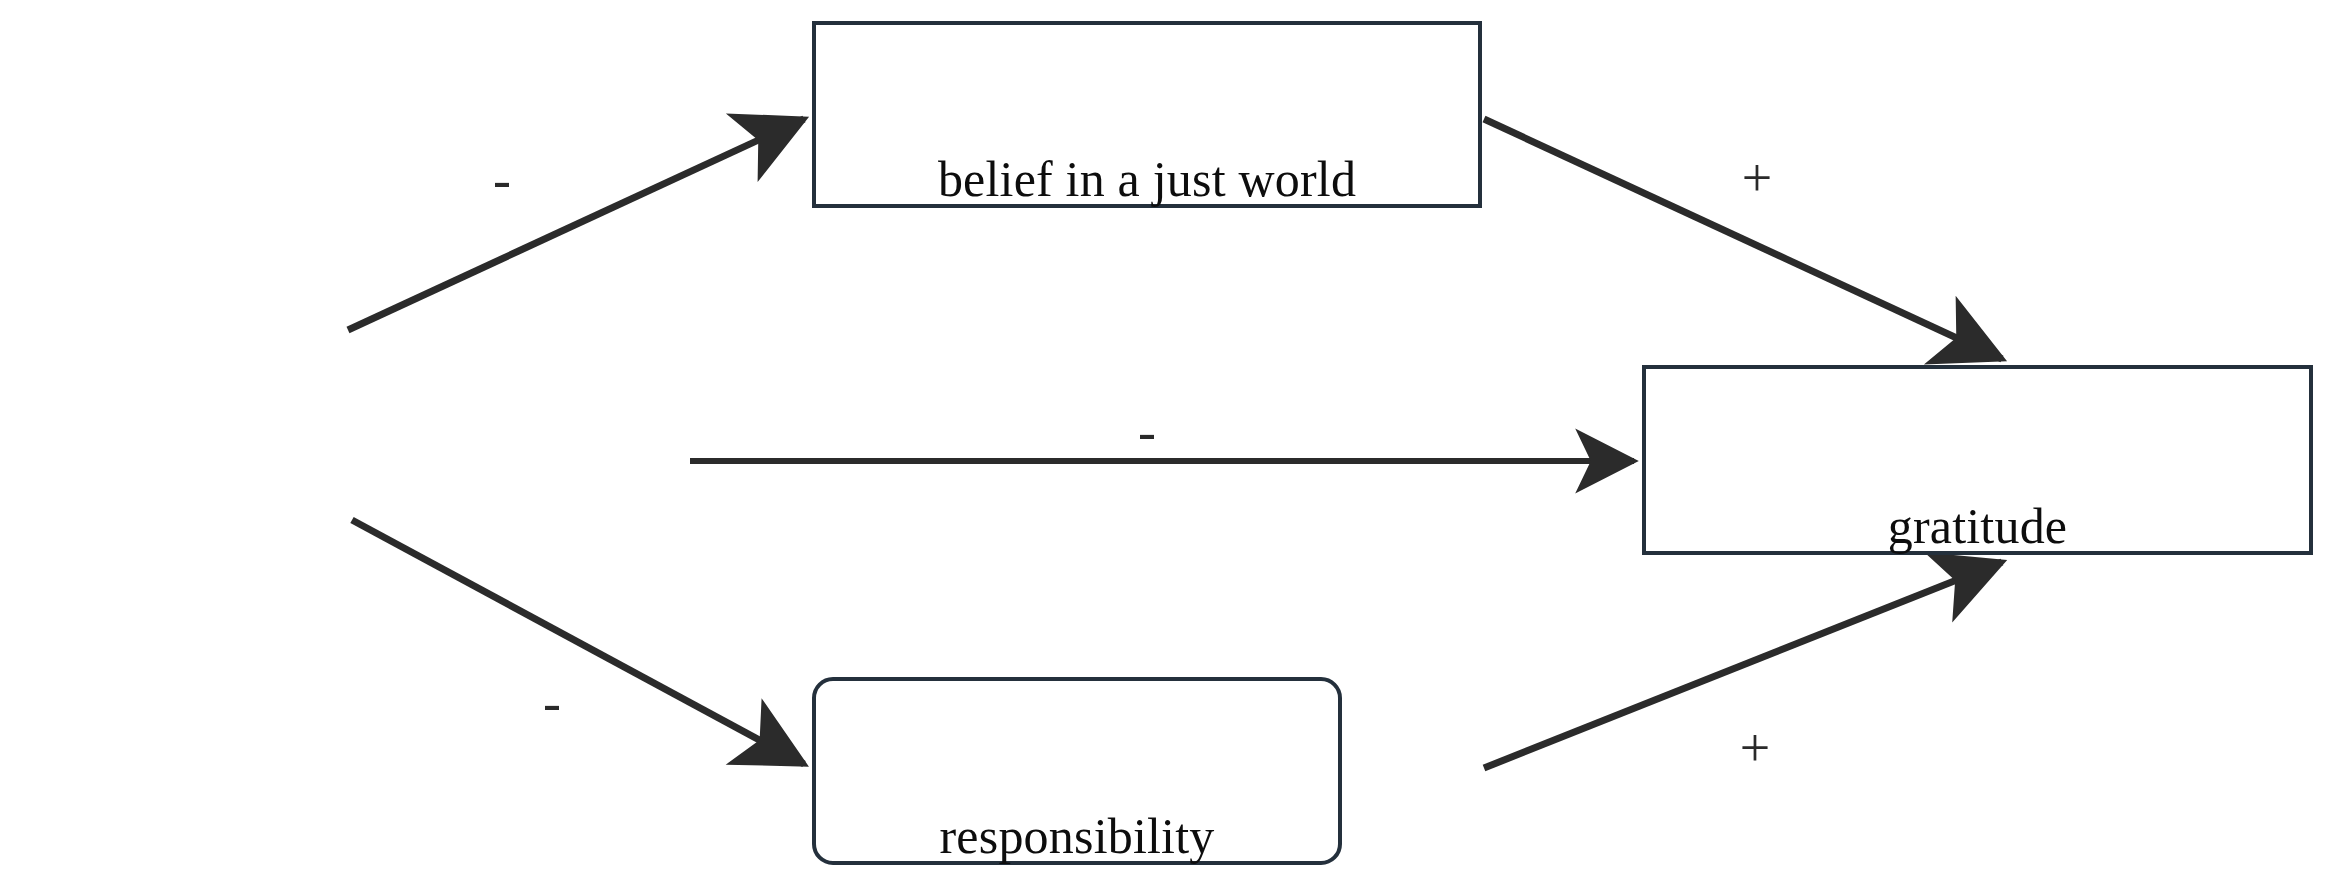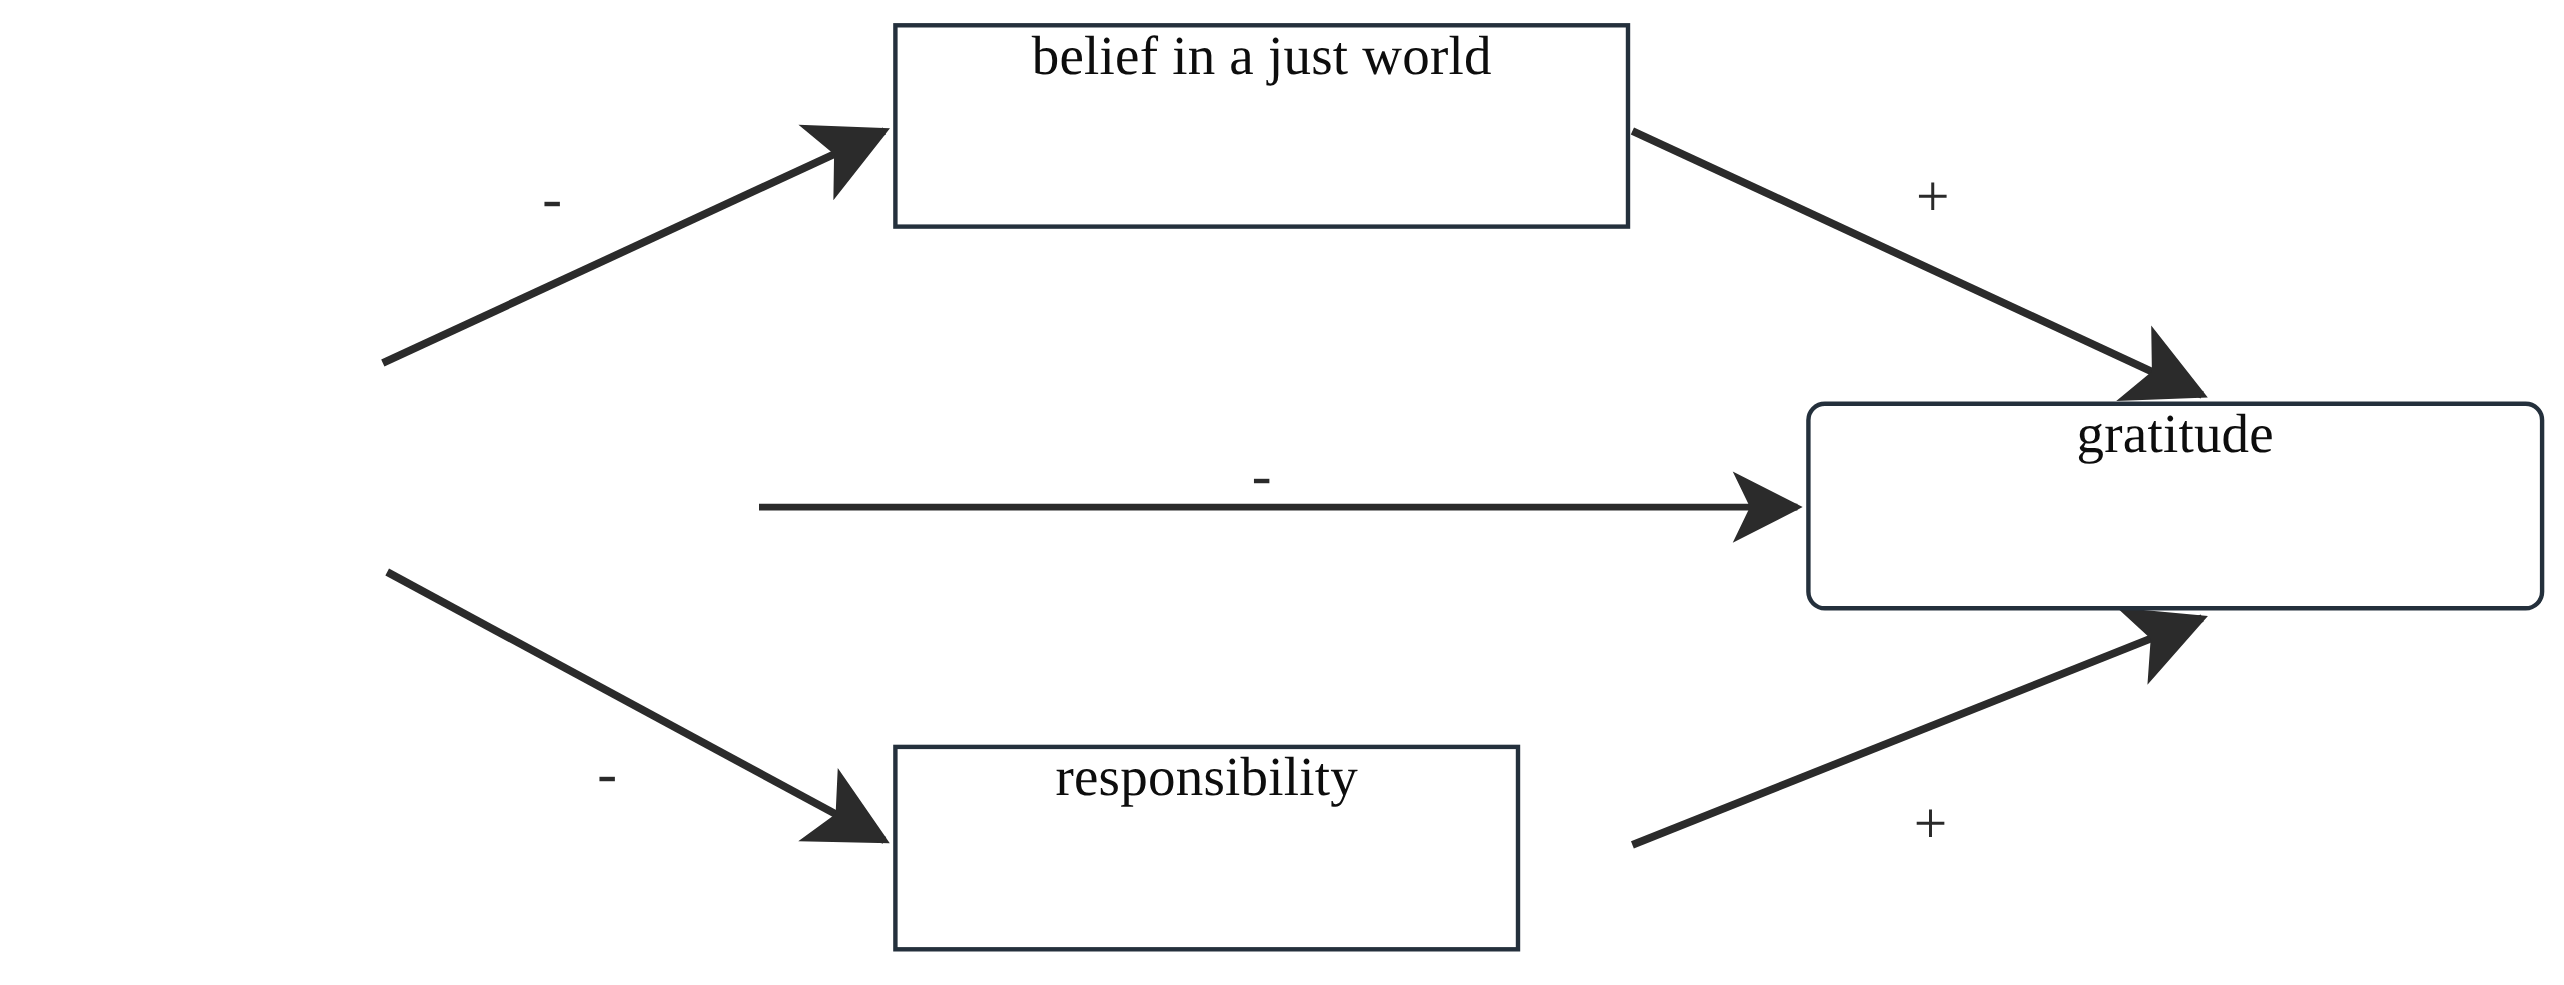--- a/index.html
+++ b/index.html
@@ -10,36 +10,36 @@
     overflow:hidden;
     font-family:"Liberation Serif", serif;
   }
   #wires{position:absolute;left:0;top:0;width:2331px;height:895px;}
   .node{
     position:absolute;
     box-sizing:border-box;
     border:4px solid #24303c;
     background:#ffffff;
     display:flex;
-    align-items:flex-start;
+    align-items:flex-end;
     justify-content:center;
   }
   .node-label{
     font-family:"Liberation Serif", serif;
     font-size:50px;
     line-height:1;
     color:#0d0d0d;
     letter-spacing:0.2px;
     white-space:nowrap;
     user-select:none;
   }
   .n-parental{left:15px;  top:328px; width:673px; height:190px;}
   .n-bjw     {left:812px; top:21px;  width:670px; height:187px;}
-  .n-resp    {left:812px; top:677px; width:570px; height:188px;}
-  .n-grat    {left:1642px;top:365px; width:671px; height:190px;border-radius:17px;}
+  .n-resp    {left:812px; top:677px; width:530px; height:188px;border-radius:21px;}
+  .n-grat    {left:1642px;top:365px; width:671px; height:190px;}
 
   .sign{
     position:absolute;
     font-family:"Liberation Serif", serif;
     font-size:54px;
     line-height:1;
     color:#2a2a2a;
     font-weight:400;
     user-select:none;
     transform:translate(-50%,-50%);

